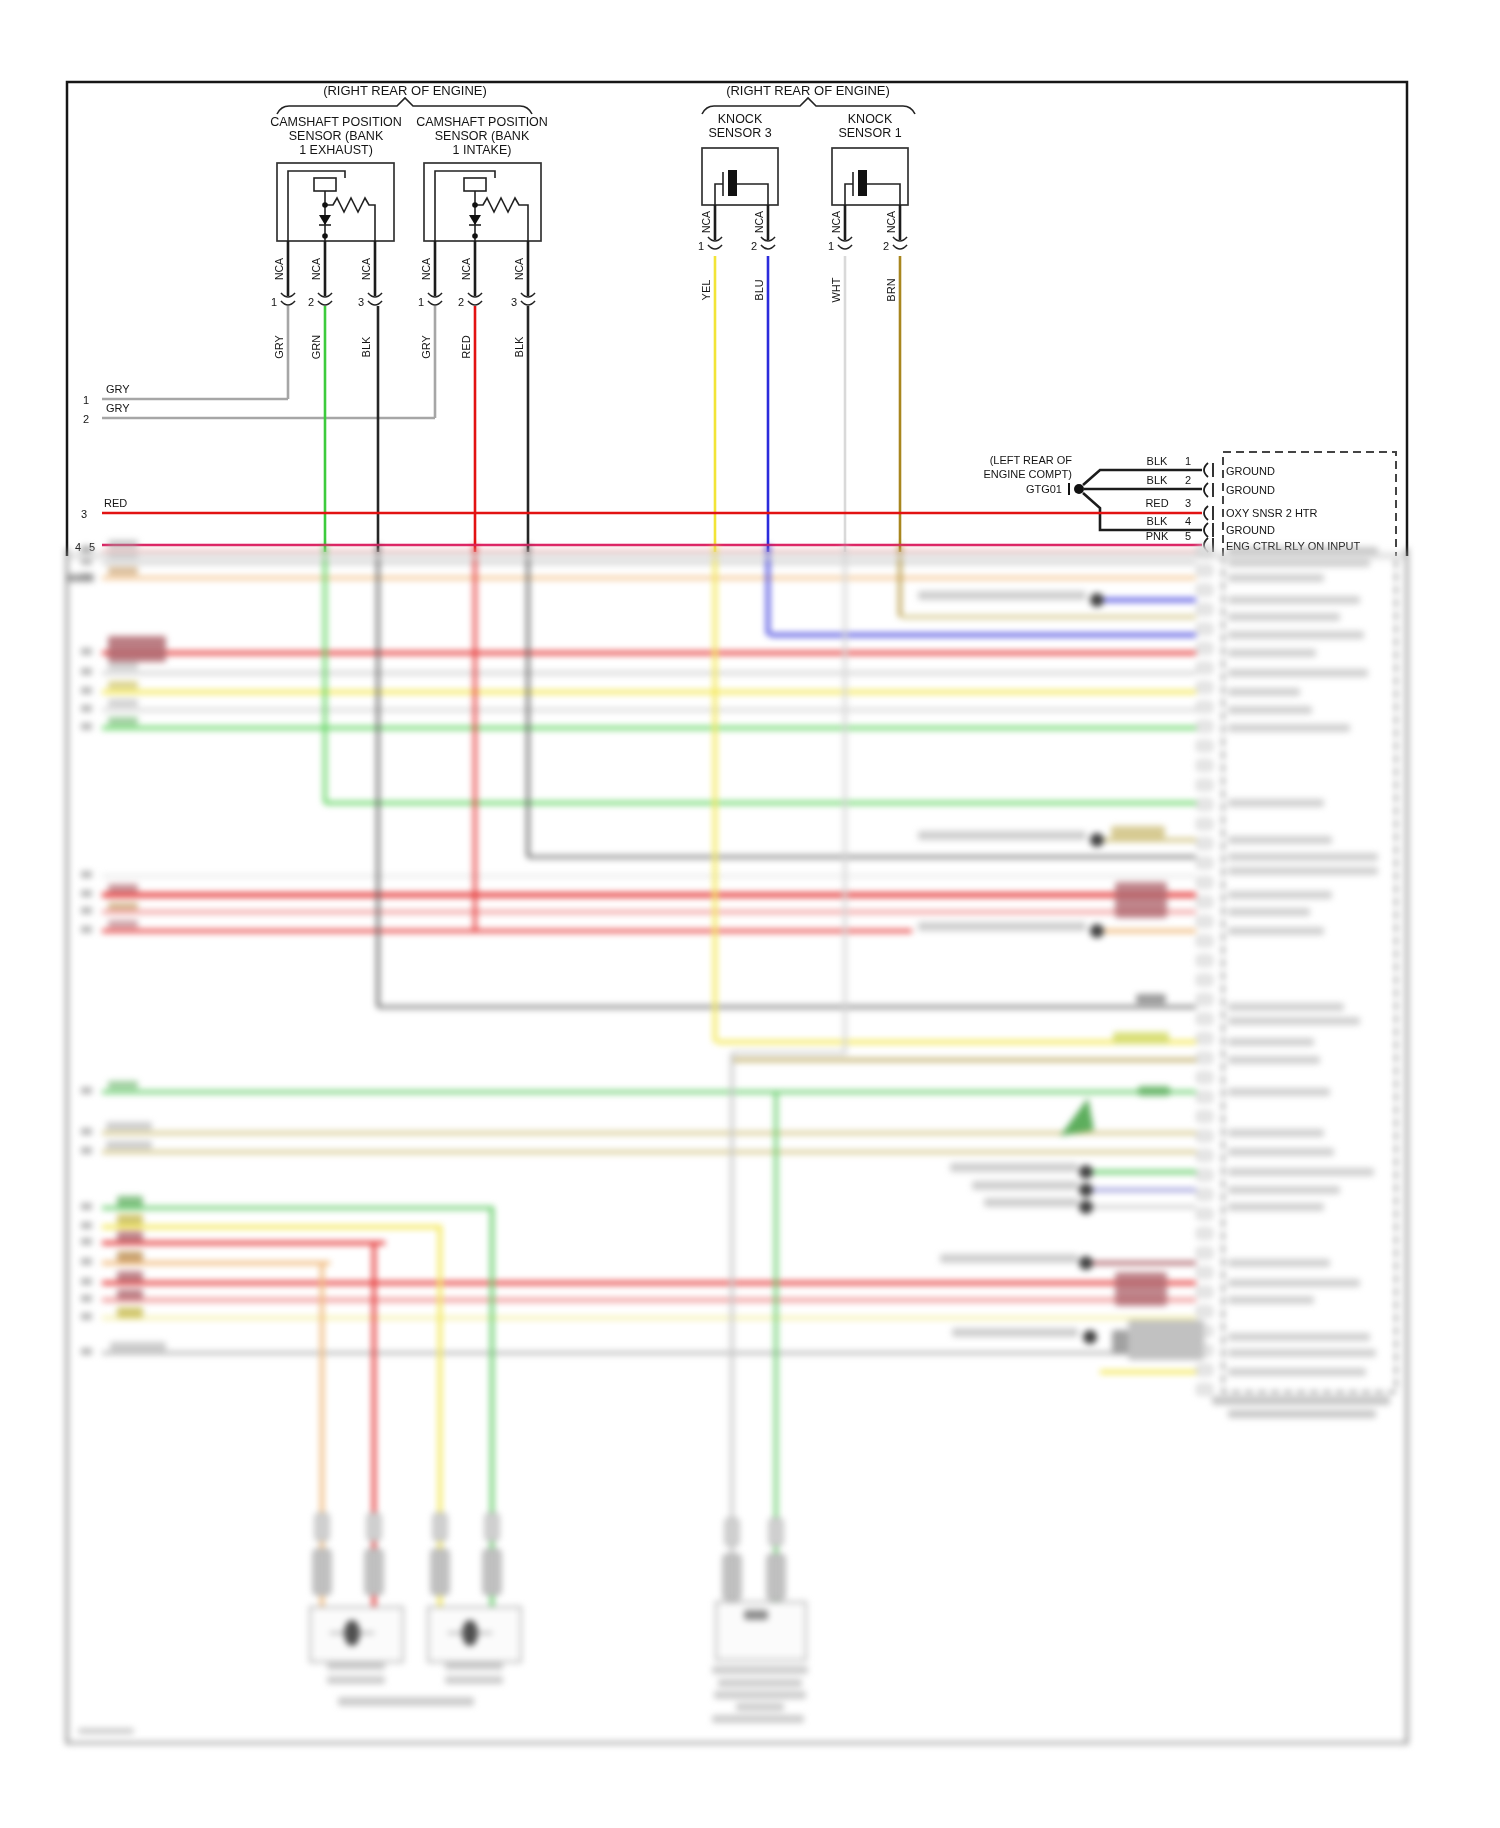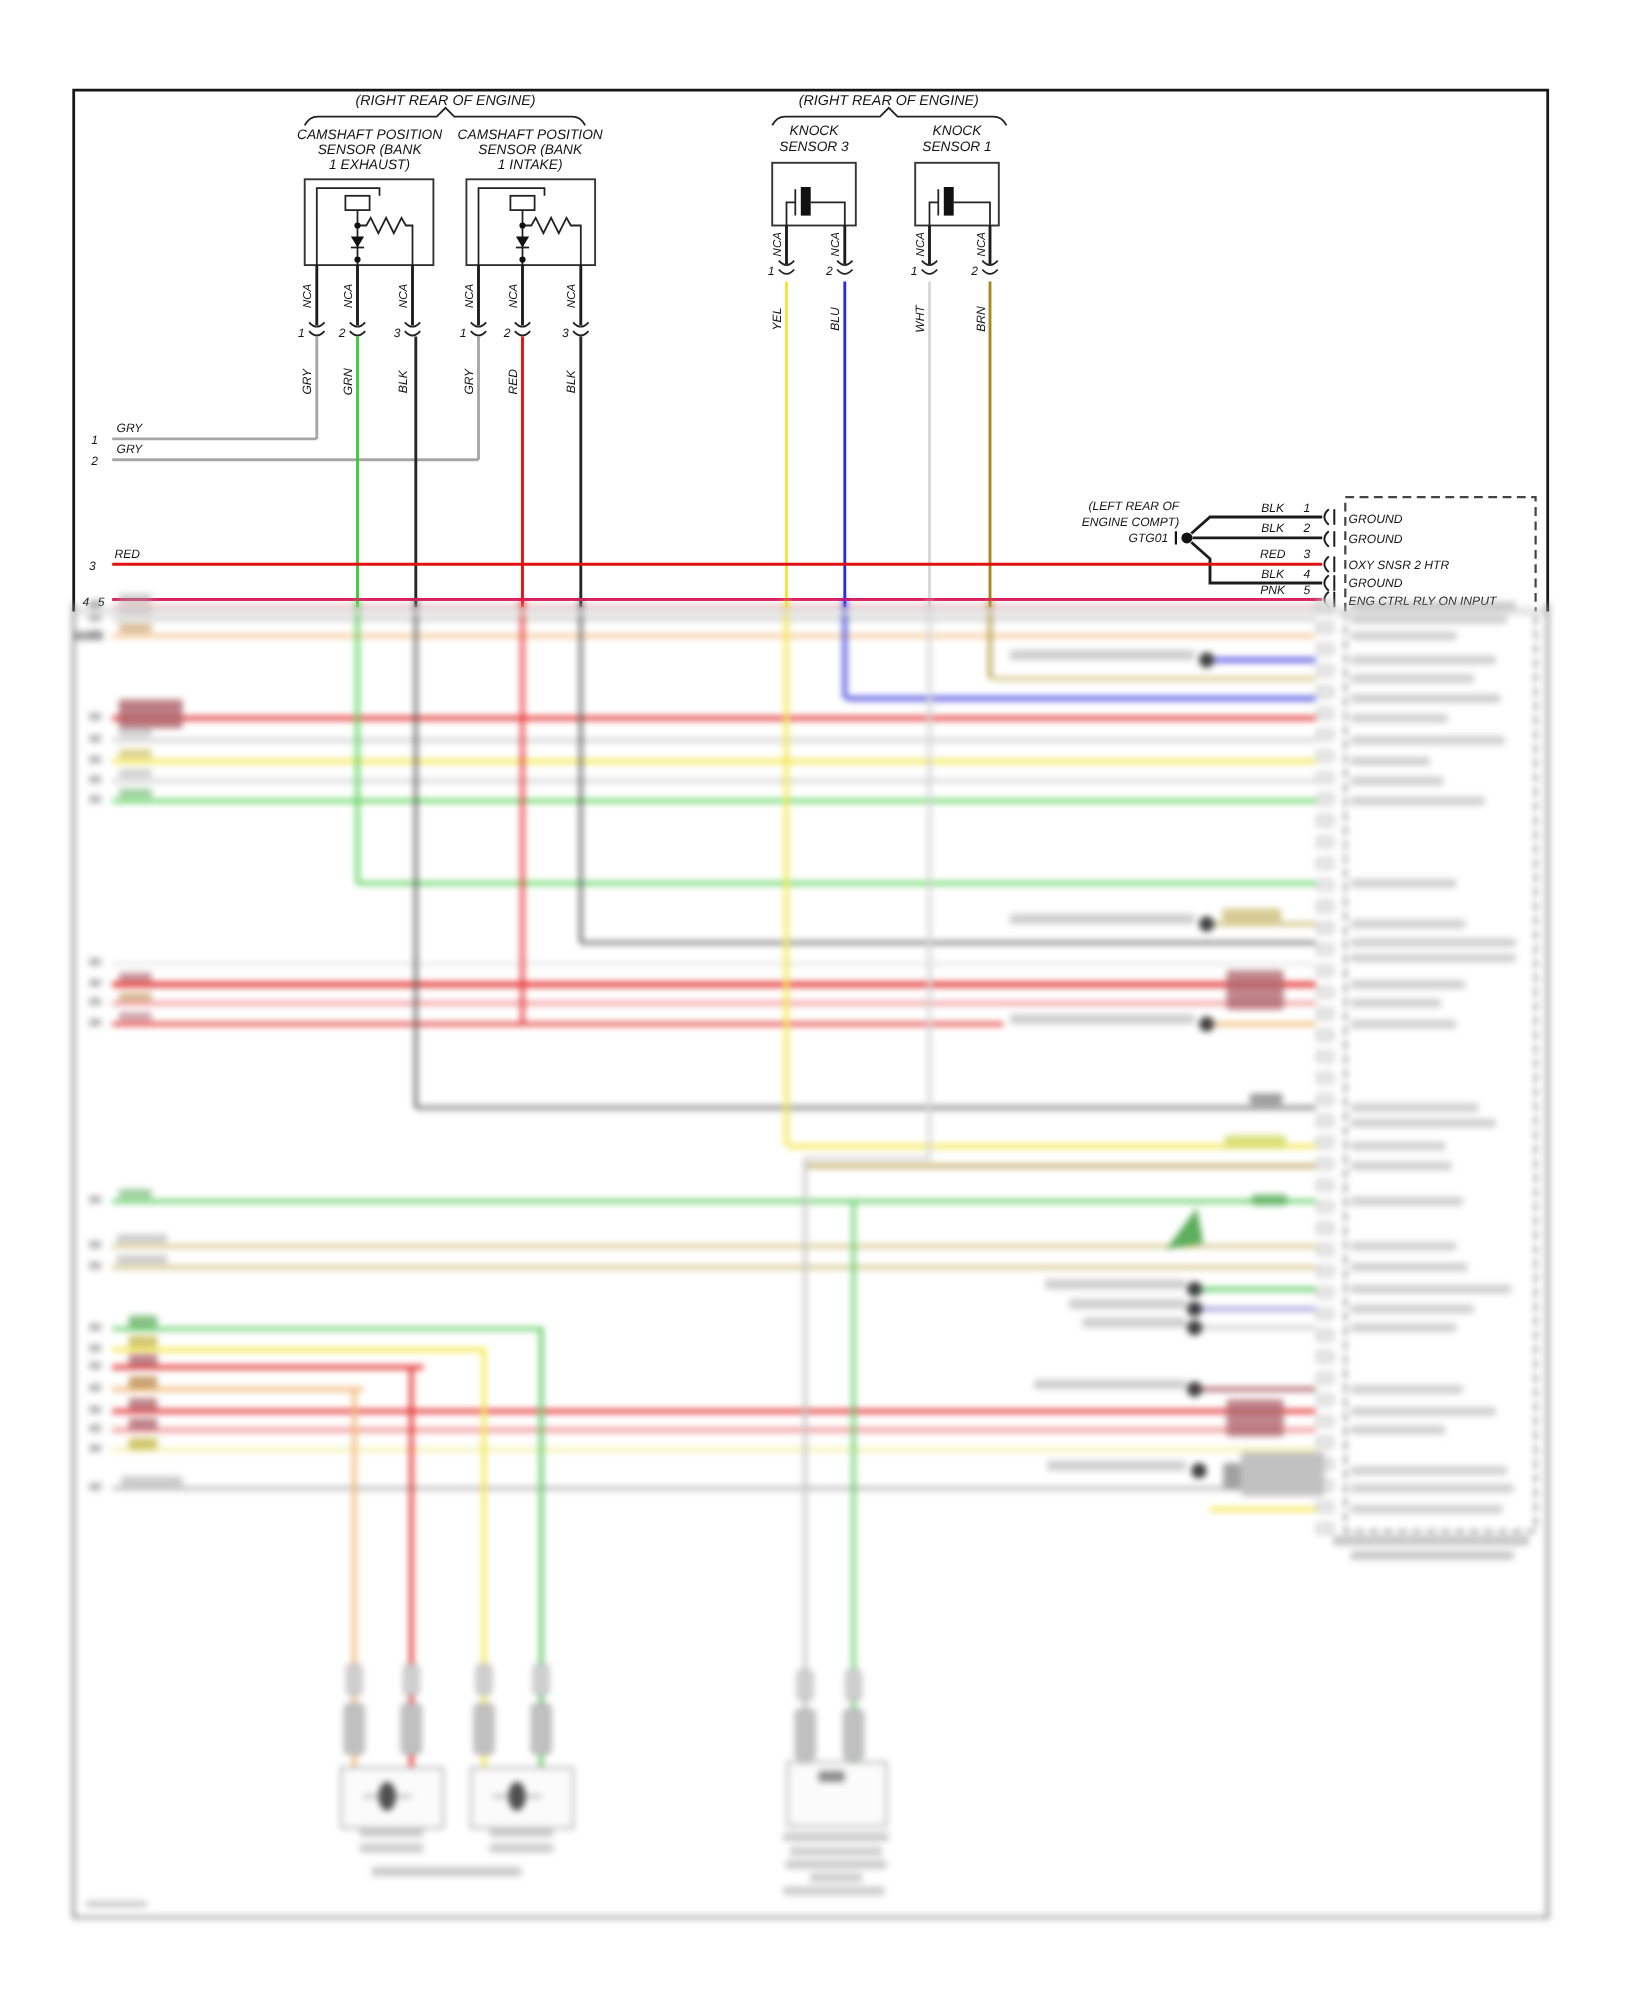--- a/index.html
+++ b/index.html
@@ -1,16 +1,16 @@
 <!DOCTYPE html>
 <html><head>
 <meta charset="utf-8">
 <style>
   html,body{margin:0;padding:0;background:#fff;}
-  #page{position:relative;width:1500px;height:1828px;background:#fff;overflow:hidden;font-style:italic;}
+  #page{position:relative;width:1500px;height:1828px;background:#fff;overflow:hidden;}
   svg{position:absolute;left:0;top:0;}
   text{font-family:"Liberation Sans",sans-serif;fill:#141414;}
   .t13{font-size:13px;}
   .t12{font-size:12.5px;}
   .t11{font-size:11px;}
   .t10{font-size:10.5px;}
   .mid{text-anchor:middle;}
   .end{text-anchor:end;}
   .lw{stroke:#222;stroke-width:1.6;fill:none;}
   .box{fill:none;stroke:#333;stroke-width:1.7;}

